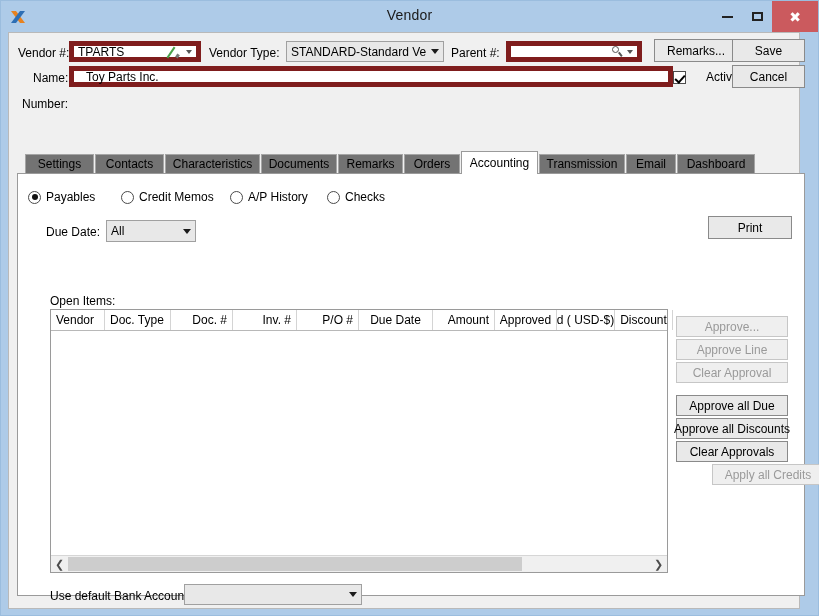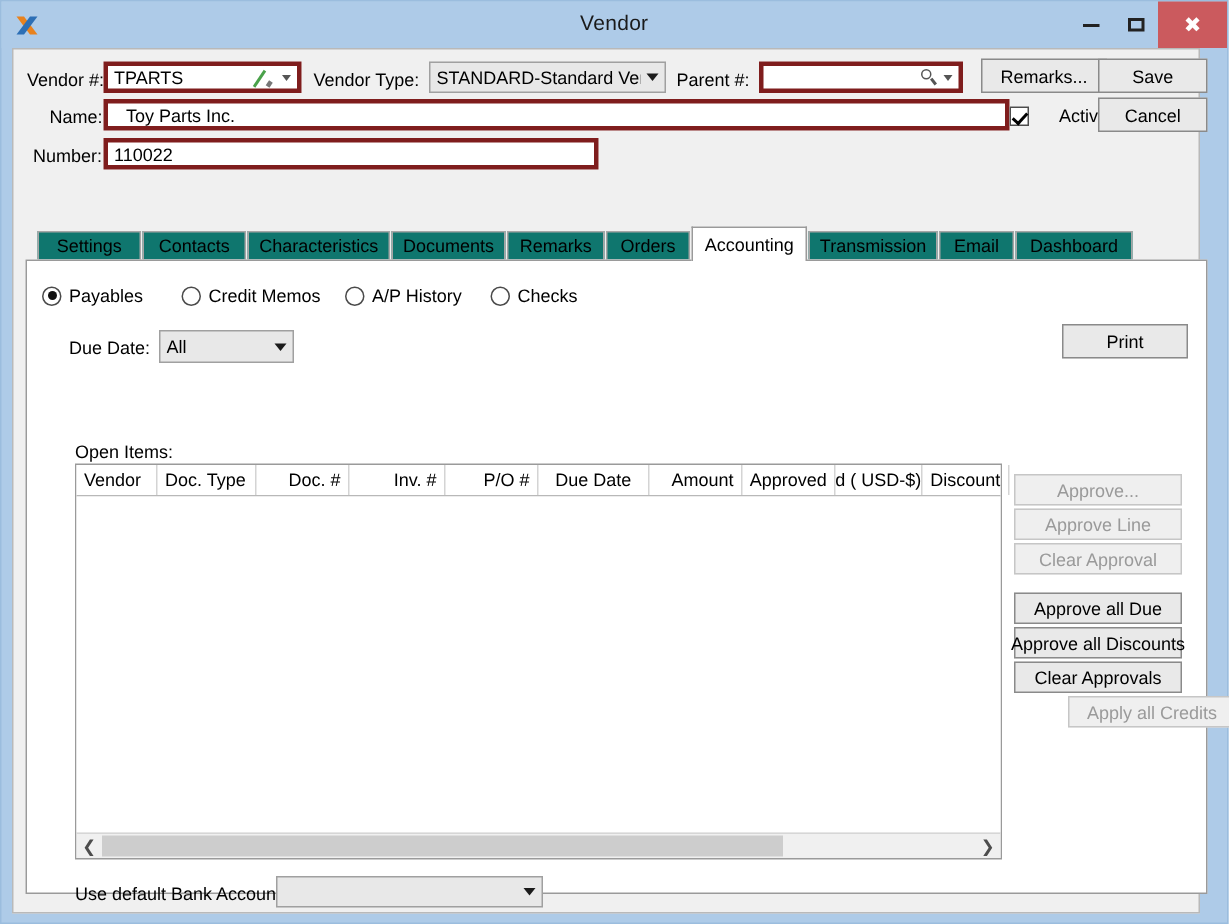--- a/index.html
+++ b/index.html
@@ -91,21 +91,21 @@
   
   .lbl {
     position: absolute;
     font-size: 12px;
     color: #000;
     white-space: nowrap;
   }
   .txtbox {
     position: absolute;
     background: #ffffff;
-    border: 3px solid #7f1d1d;
+    border: 5px solid #7f1d1d;
     box-sizing: border-box;
     font-family: "Liberation Sans", sans-serif;
     font-size: 12px;
     color: #000;
     padding: 0 4px;
     display: flex;
     align-items: center;
   }
   .txtbox .val { flex: 1 1 auto; white-space: nowrap; overflow: hidden; }
 
@@ -237,21 +237,21 @@
   
   .tabstrip {
     position: absolute;
     left: 8px; top: 118px;
     width: 788px; height: 22px;
   }
   .tab {
     position: absolute;
     top: 3px;
     height: 19px;
-    background: #0f766e;
+    background: #737373;
     border: 1px solid #a5a5a5;
     border-bottom: none;
     box-sizing: border-box;
     font-size: 12px;
     display: flex;
     align-items: center;
     justify-content: center;
     color: #000;
     cursor: default;
   }
@@ -418,23 +418,20 @@
     <div class="txtbox" style="left:60px; top:33px; width:604px; height:21px;padding-left:12px;">
       <span class="val">Toy Parts Inc.</span>
     </div>
     <div class="chk" style="left:664px; top:37px;">
       <span class="box"></span>
       <span>Active</span>
     </div>
     <div class="btn" style="left:723px; top:32px; width:73px; height:23px;">Cancel</div>
 
     <div class="lbl" style="left:13px; top:64px;">Number:</div>
-    <div class="txtbox" style="left:60px; top:59px; width:330px; height:21px;">
-      <span class="val">110022</span>
-    </div>
 
     <div class="tabstrip" id="tabstrip">
         <div class="tab" style="left: 8px; width: 69px;">Settings</div>
         <div class="tab" style="left: 78px; width: 69px;">Contacts</div>
         <div class="tab" style="left: 148px; width: 95px;">Characteristics</div>
         <div class="tab" style="left: 244px; width: 76px;">Documents</div>
         <div class="tab" style="left: 321px; width: 65px;">Remarks</div>
         <div class="tab" style="left: 387px; width: 56px;">Orders</div>
         <div class="tab active" style="left: 444px; width: 77px;">Accounting</div>
         <div class="tab" style="left: 522px; width: 86px;">Transmission</div>

